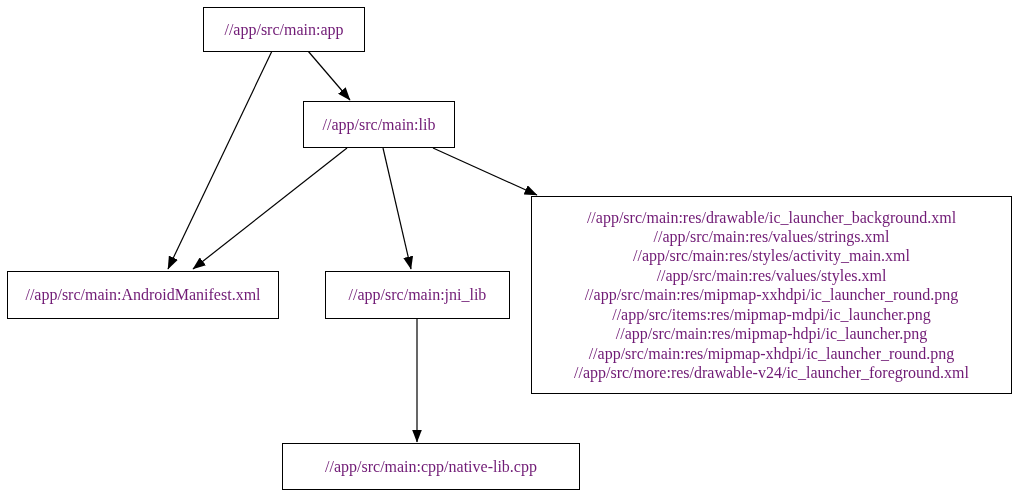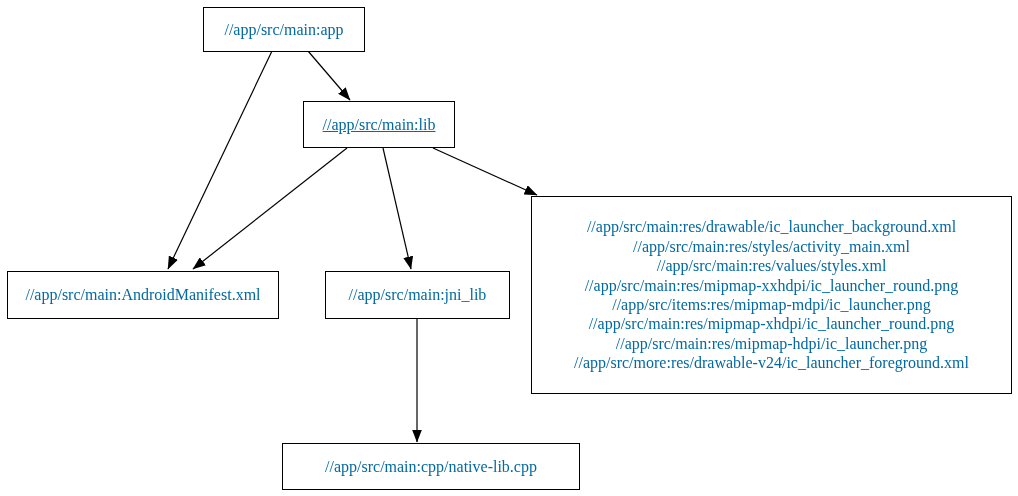--- a/index.html
+++ b/index.html
@@ -6,21 +6,21 @@
     margin: 0;
     padding: 0;
     background: #ffffff;
   }
   .canvas {
     position: relative;
     width: 1018px;
     height: 496px;
     background: #ffffff;
     font-family: "Liberation Serif", serif;
-    color: #0369a1;
+    color: #701a75;
     overflow: hidden;
   }
   svg.edges {
     position: absolute;
     left: 0;
     top: 0;
     width: 1018px;
     height: 496px;
     pointer-events: none;
   }
@@ -59,40 +59,41 @@
     <line x1="347" y1="148" x2="193" y2="269" stroke="#000" stroke-width="1.2" marker-end="url(#arrow)"></line>
     <line x1="383" y1="148" x2="411" y2="269" stroke="#000" stroke-width="1.2" marker-end="url(#arrow)"></line>
     <line x1="433" y1="148" x2="537" y2="195" stroke="#000" stroke-width="1.2" marker-end="url(#arrow)"></line>
     <line x1="417" y1="319" x2="417" y2="442" stroke="#000" stroke-width="1.2" marker-end="url(#arrow)"></line>
   </svg>
 
   <div class="node" style="left:203px; top:7px; width:162px; height:45px;">
     <span>//app/src/main:app</span>
   </div>
 
-  <div class="node" style="left:303px; top:101px; width:152px; height:47px;text-decoration:underline;">
+  <div class="node" style="left:303px; top:101px; width:152px; height:47px;">
     <span>//app/src/main:lib</span>
   </div>
 
   <div class="node" style="left:7px; top:271px; width:272px; height:48px;">
     <span>//app/src/main:AndroidManifest.xml</span>
   </div>
 
   <div class="node" style="left:325px; top:271px; width:185px; height:48px;text-align:right;">
     <span>//app/src/main:jni_lib</span>
   </div>
 
   <div class="node multi" style="left:531px; top:196px; width:481px; height:198px;">
     <div>//app/src/main:res/drawable/ic_launcher_background.xml</div>
+    <div>//app/src/main:res/values/strings.xml</div>
     <div>//app/src/main:res/styles/activity_main.xml</div>
     <div>//app/src/main:res/values/styles.xml</div>
     <div>//app/src/main:res/mipmap-xxhdpi/ic_launcher_round.png</div>
     <div>//app/src/items:res/mipmap-mdpi/ic_launcher.png</div>
+    <div>//app/src/main:res/mipmap-hdpi/ic_launcher.png</div>
     <div>//app/src/main:res/mipmap-xhdpi/ic_launcher_round.png</div>
-    <div>//app/src/main:res/mipmap-hdpi/ic_launcher.png</div>
     <div>//app/src/more:res/drawable-v24/ic_launcher_foreground.xml</div>
   </div>
 
   <div class="node" style="left:282px; top:443px; width:298px; height:47px;">
     <span>//app/src/main:cpp/native-lib.cpp</span>
   </div>
 
 </div>
 
 </body></html>

